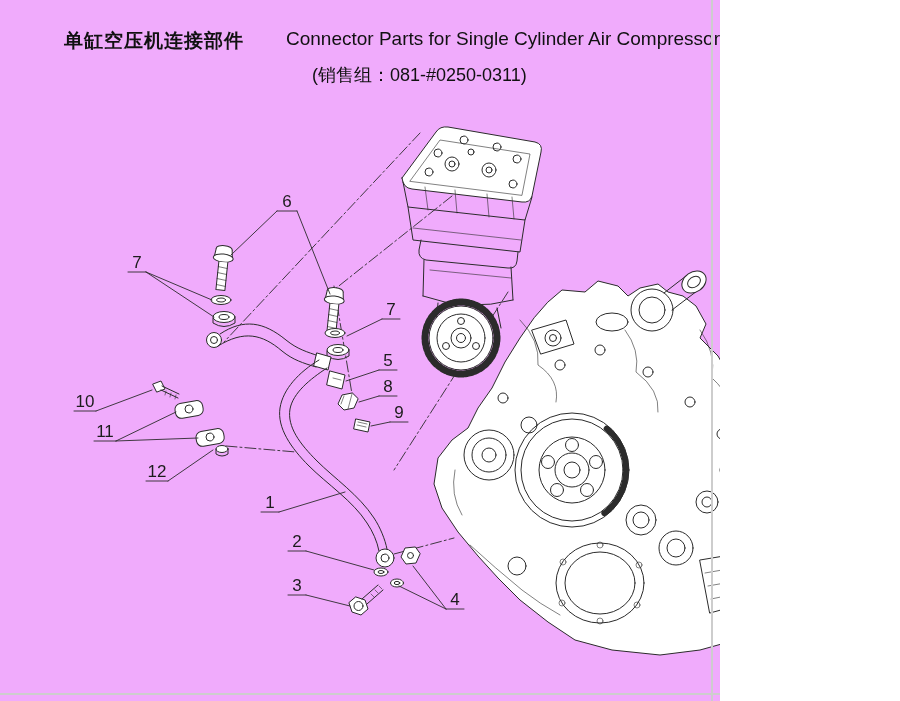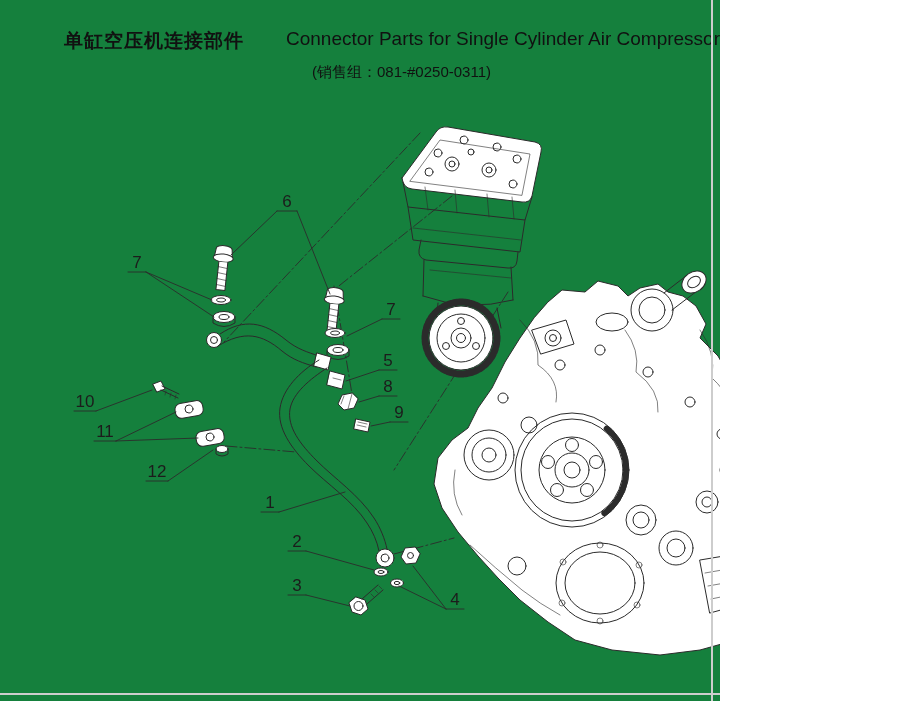--- a/index.html
+++ b/index.html
@@ -1,30 +1,30 @@
 <!DOCTYPE html>
 <html><head>
 <meta charset="utf-8">
 <style>
   html,body { margin:0; padding:0; background:#ffffff; }
   .page {
-    position:relative; width:720px; height:701px; background:#15803d;
+    position:relative; width:720px; height:701px; background:#f0abfc;
     overflow:hidden; font-family:"Liberation Sans", sans-serif; color:#111;
   }
   .title-cn {
     position:absolute; left:64px; top:28px;
     font-size:19px; font-weight:700; letter-spacing:1px;
   }
   .title-en {
     position:absolute; left:286px; top:28px;
     font-size:19px; font-weight:400;
   }
   .subtitle {
     position:absolute; left:312px; top:63px;
-    font-size:15px; font-weight:400;
+    font-size:18px; font-weight:400;
   }
   .edge-right { position:absolute; right:7px; top:0; width:2px; height:100%; background:#cdcdcd; }
   .edge-bottom { position:absolute; left:0; bottom:6px; width:100%; height:2px; background:#cdcdcd; }
 
   svg.d { position:absolute; left:0; top:0; }
   .d path, .d circle, .d ellipse, .d rect, .d line {
     fill:none; stroke:#2b2b2b; stroke-width:1; stroke-linecap:round; stroke-linejoin:round;
   }
   .d .f     { fill:#ffffff; }
   .d .thin  { stroke-width:0.6; }

